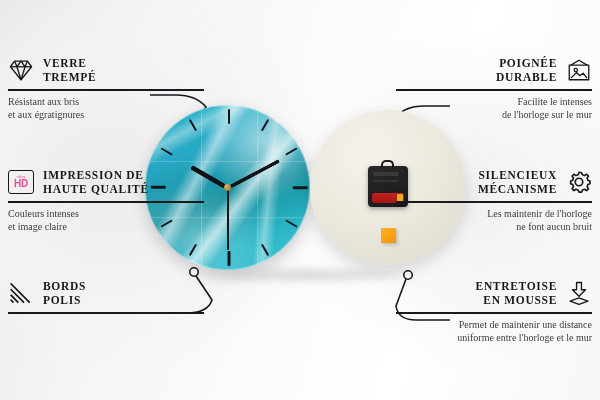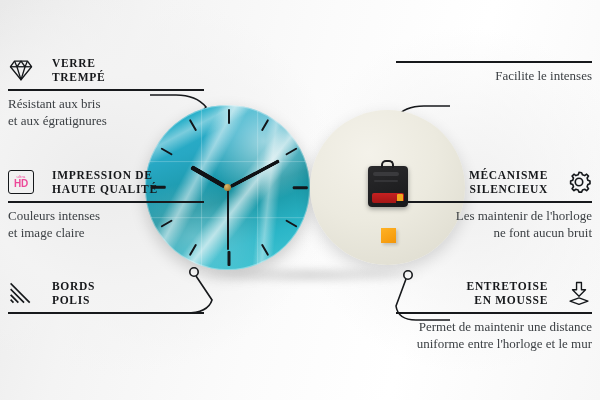--- a/index.html
+++ b/index.html
@@ -69,26 +69,26 @@
             background:linear-gradient(150deg,#ffb224,#f39608); box-shadow:2px 2px 3px rgba(0,0,0,.16); }
 
   .shadow-pad { position:absolute; left:150px; top:262px; width:320px; height:26px;
     background:radial-gradient(ellipse 50% 50% at 50% 50%, rgba(120,120,120,.30), rgba(150,150,150,0) 72%);
     filter:blur(3px); }
 
   
   .callout { position:absolute; width:196px; }
   .callout.left  { left:8px;  text-align:left; }
   .callout.right { right:8px; text-align:right; }
-  .c-head { display:flex; align-items:center; gap:18px; }
+  .c-head { display:flex; align-items:center; gap:9px; }
   .callout.right .c-head { flex-direction:row-reverse; }
   .c-title { font-size:11.5px; font-weight:700; letter-spacing:.06em; color:#16181b;
              line-height:1.22; text-transform:uppercase; }
   .c-rule { height:1.6px; background:#17191c; margin:5px 0 4px; }
-  .c-desc { font-size:13px; color:#3c4044; line-height:1.35; }
+  .c-desc { font-size:10px; color:#3c4044; line-height:1.35; }
   .ico { width:26px; height:26px; flex:0 0 26px; color:#15181b; }
   .ico svg { width:100%; height:100%; display:block; }
   .hd-badge { width:26px; height:24px; flex:0 0 26px; border:1.8px solid #15181b; border-radius:3px;
               display:flex; flex-direction:column; align-items:center; justify-content:center;
               font-family:"Liberation Sans", sans-serif; color:#ec4899; line-height:1; }
   .hd-badge .u { font-size:4.2px; letter-spacing:.04em; }
   .hd-badge .h { font-size:10px; font-weight:700; letter-spacing:-.02em; }
 </style>
 </head>
 <body>
@@ -201,39 +201,56 @@
       </span>
       <div class="c-title">
         <div>BORDS</div>
         <div>POLIS</div>
       </div>
     </div>
     <div class="c-rule"></div>
   </div>
 
   <div class="callout right" style="top:56px">
+    <div class="c-head">
+      <span class="ico">
+        <svg viewBox="0 0 32 32">
+            <g fill="none" stroke="currentColor" stroke-width="1.6" stroke-linejoin="round">
+          <rect x="4" y="10" width="24" height="18"></rect>
+          <path d="M16 4 L6 10 M16 4 L26 10"></path>
+          <circle cx="12" cy="16" r="2"></circle>
+          <path d="M6 26 L13 19 L17 23 L21 20 L26 26"></path>
+        </g>
+          </svg>
+      </span>
+      <div class="c-title">
+        <div>POIGNÉE</div>
+        <div>DURABLE</div>
+      </div>
+    </div>
     <div class="c-rule"></div>
     <div class="c-desc">
       <div>Facilite le intenses</div>
+      <div>de l'horloge sur le mur</div>
     </div>
   </div>
 
   <div class="callout right" style="top:168px">
     <div class="c-head">
       <span class="ico">
         <svg viewBox="0 0 32 32">
             <g fill="none" stroke="currentColor" stroke-width="2" stroke-linejoin="round">
           <path d="M16 4 l3.2 .6 1.1 2.6 2.7 .9 2.4-1.7 2.3 2.3 -1.7 2.4 .9 2.7 2.6 1.1 0 3.2 -2.6 1.1 -.9 2.7 1.7 2.4 -2.3 2.3 -2.4-1.7 -2.7 .9 -1.1 2.6 -3.2 0 -1.1-2.6 -2.7-.9 -2.4 1.7 -2.3-2.3 1.7-2.4 -.9-2.7 -2.6-1.1 0-3.2 2.6-1.1 .9-2.7 -1.7-2.4 2.3-2.3 2.4 1.7 2.7-.9 1.1-2.6 Z"></path>
           <circle cx="16" cy="16" r="4.6"></circle>
         </g>
           </svg>
       </span>
       <div class="c-title">
+        <div>SILENCIEUX</div>
         <div>MÉCANISME</div>
-        <div>SILENCIEUX</div>
       </div>
     </div>
     <div class="c-rule"></div>
     <div class="c-desc">
       <div>Les maintenir de l'horloge</div>
       <div>ne font aucun bruit</div>
     </div>
   </div>
 
   <div class="callout right" style="top:279px">

